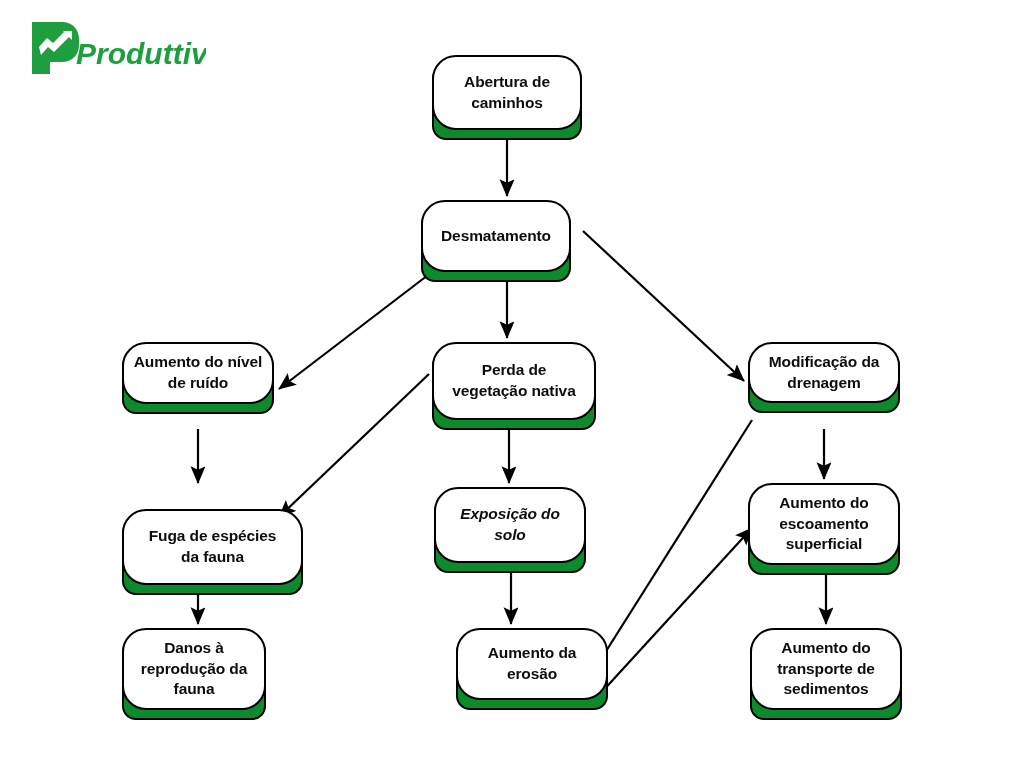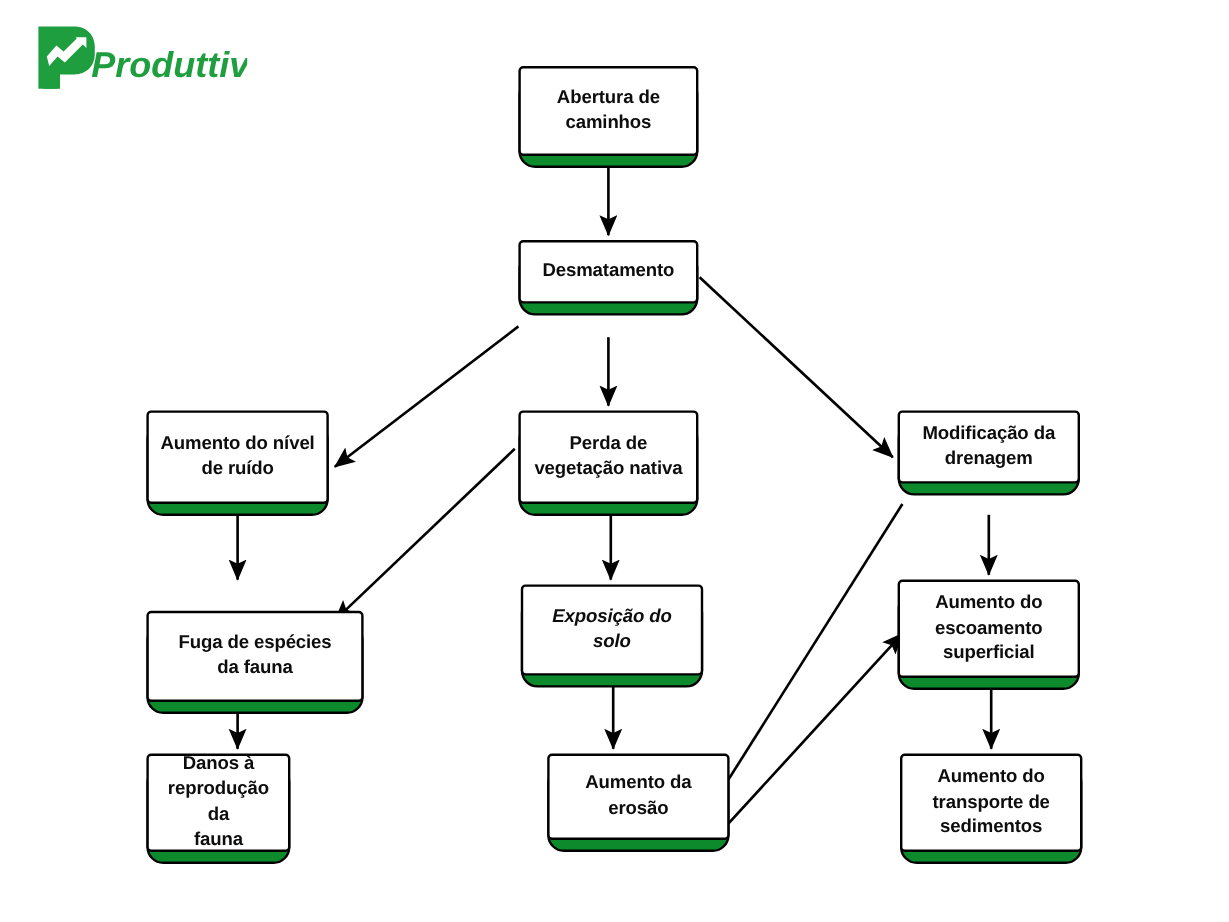--- a/index.html
+++ b/index.html
@@ -59,21 +59,21 @@
     box-sizing: border-box;
   }
   .node .face {
     position: absolute;
     left: 0;
     top: 0;
     width: 100%;
     height: 100%;
     background: #ffffff;
     border: 2.5px solid #000000;
-    border-radius: 4px;
+    border-radius: 24px;
     box-sizing: border-box;
     display: flex;
     align-items: center;
     justify-content: center;
     text-align: center;
     padding: 4px 8px;
   }
   .node .label {
     font-family: "Liberation Sans", sans-serif;
     font-weight: bold;
@@ -126,34 +126,34 @@
   </svg>
 
   <div id="node-group">
       <div class="node" style="left: 432px; top: 55px; width: 150px; height: 75px;">
         <div class="shadow-bar"></div>
         <div class="face">
           <span class="label">Abertura de
 caminhos</span>
         </div>
       </div>
-      <div class="node" style="left: 432px; top: 200px; width: 150px; height: 53px;">
+      <div class="node" style="left: 421px; top: 200px; width: 150px; height: 72px;">
         <div class="shadow-bar"></div>
         <div class="face">
           <span class="label">Desmatamento</span>
         </div>
       </div>
-      <div class="node" style="left: 122px; top: 342px; width: 152px; height: 78px;">
+      <div class="node" style="left: 122px; top: 342px; width: 152px; height: 62px;">
         <div class="shadow-bar"></div>
         <div class="face">
           <span class="label">Aumento do nível
 de ruído</span>
         </div>
       </div>
-      <div class="node" style="left: 432px; top: 342px; width: 150px; height: 78px;">
+      <div class="node" style="left: 432px; top: 342px; width: 164px; height: 78px;">
         <div class="shadow-bar"></div>
         <div class="face">
           <span class="label">Perda de
 vegetação nativa</span>
         </div>
       </div>
       <div class="node" style="left: 748px; top: 342px; width: 152px; height: 61px;">
         <div class="shadow-bar"></div>
         <div class="face">
           <span class="label">Modificação da
@@ -175,21 +175,21 @@
         </div>
       </div>
       <div class="node" style="left: 748px; top: 483px; width: 152px; height: 82px;">
         <div class="shadow-bar"></div>
         <div class="face">
           <span class="label">Aumento do
 escoamento
 superficial</span>
         </div>
       </div>
-      <div class="node" style="left: 122px; top: 628px; width: 120px; height: 82px;">
+      <div class="node" style="left: 122px; top: 628px; width: 144px; height: 82px;">
         <div class="shadow-bar"></div>
         <div class="face">
           <span class="label">Danos à
 reprodução da
 fauna</span>
         </div>
       </div>
       <div class="node" style="left: 436px; top: 628px; width: 152px; height: 72px; margin-left: 20px;">
         <div class="shadow-bar"></div>
         <div class="face">

